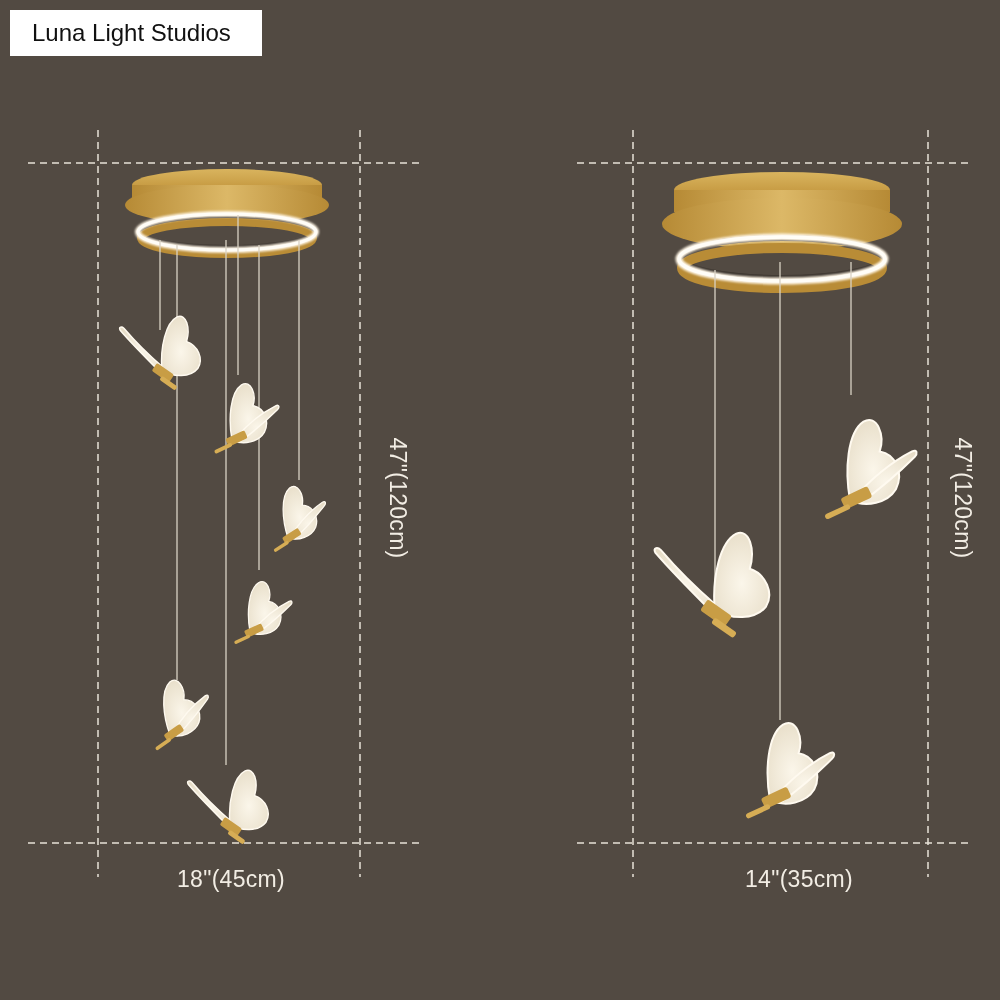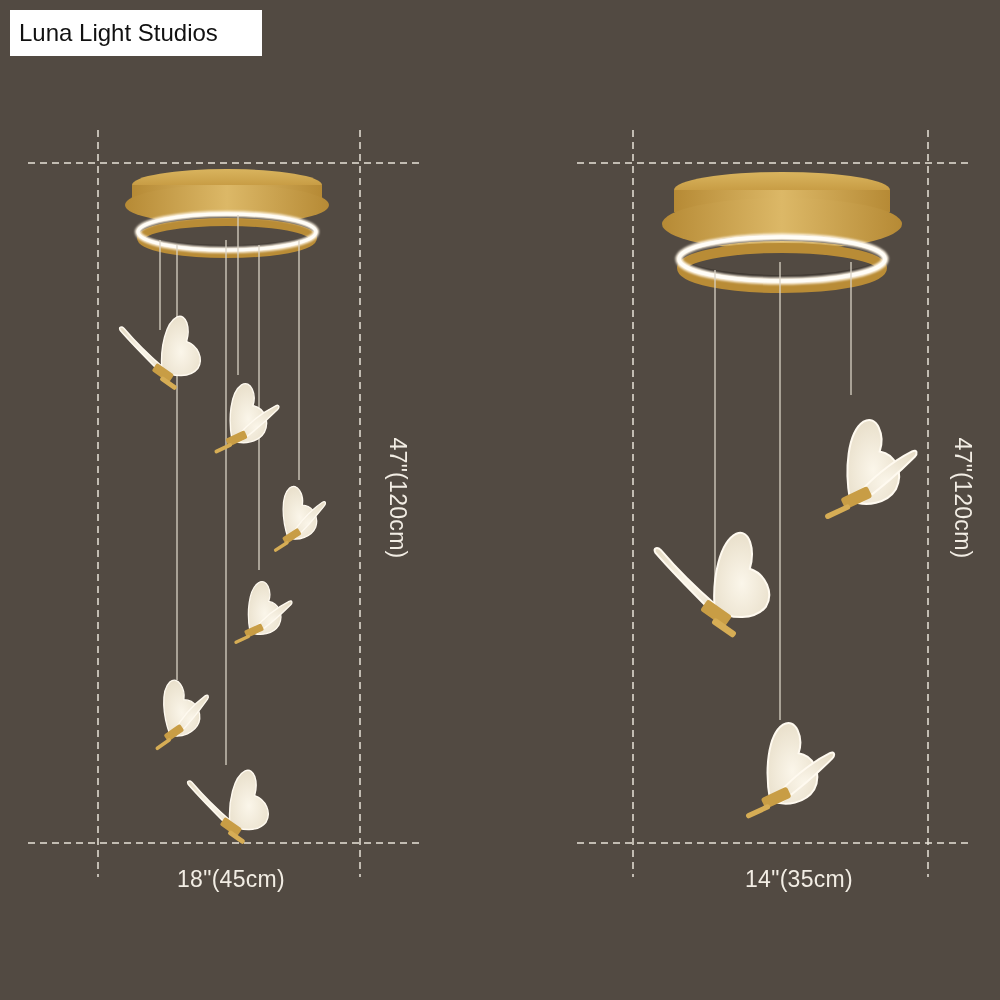--- a/index.html
+++ b/index.html
@@ -9,21 +9,21 @@
     position: relative;
     font-family: "Liberation Sans", "DejaVu Sans", sans-serif;
   }
   .brand {
     position: absolute; left: 10px; top: 10px;
     width: 252px; height: 46px;
     background: #ffffff;
     color: #111111;
     font-size: 24px;
     line-height: 46px;
-    padding-left: 9px;
+    padding-left: 22px;
     box-sizing: border-box;
     white-space: nowrap;
   }
   .canvas { position: absolute; left: 0; top: 0; width: 1000px; height: 1000px; }
   .dim-label {
     position: absolute;
     color: #f2ede4;
     font-size: 23px;
     white-space: nowrap;
     letter-spacing: 0.3px;

